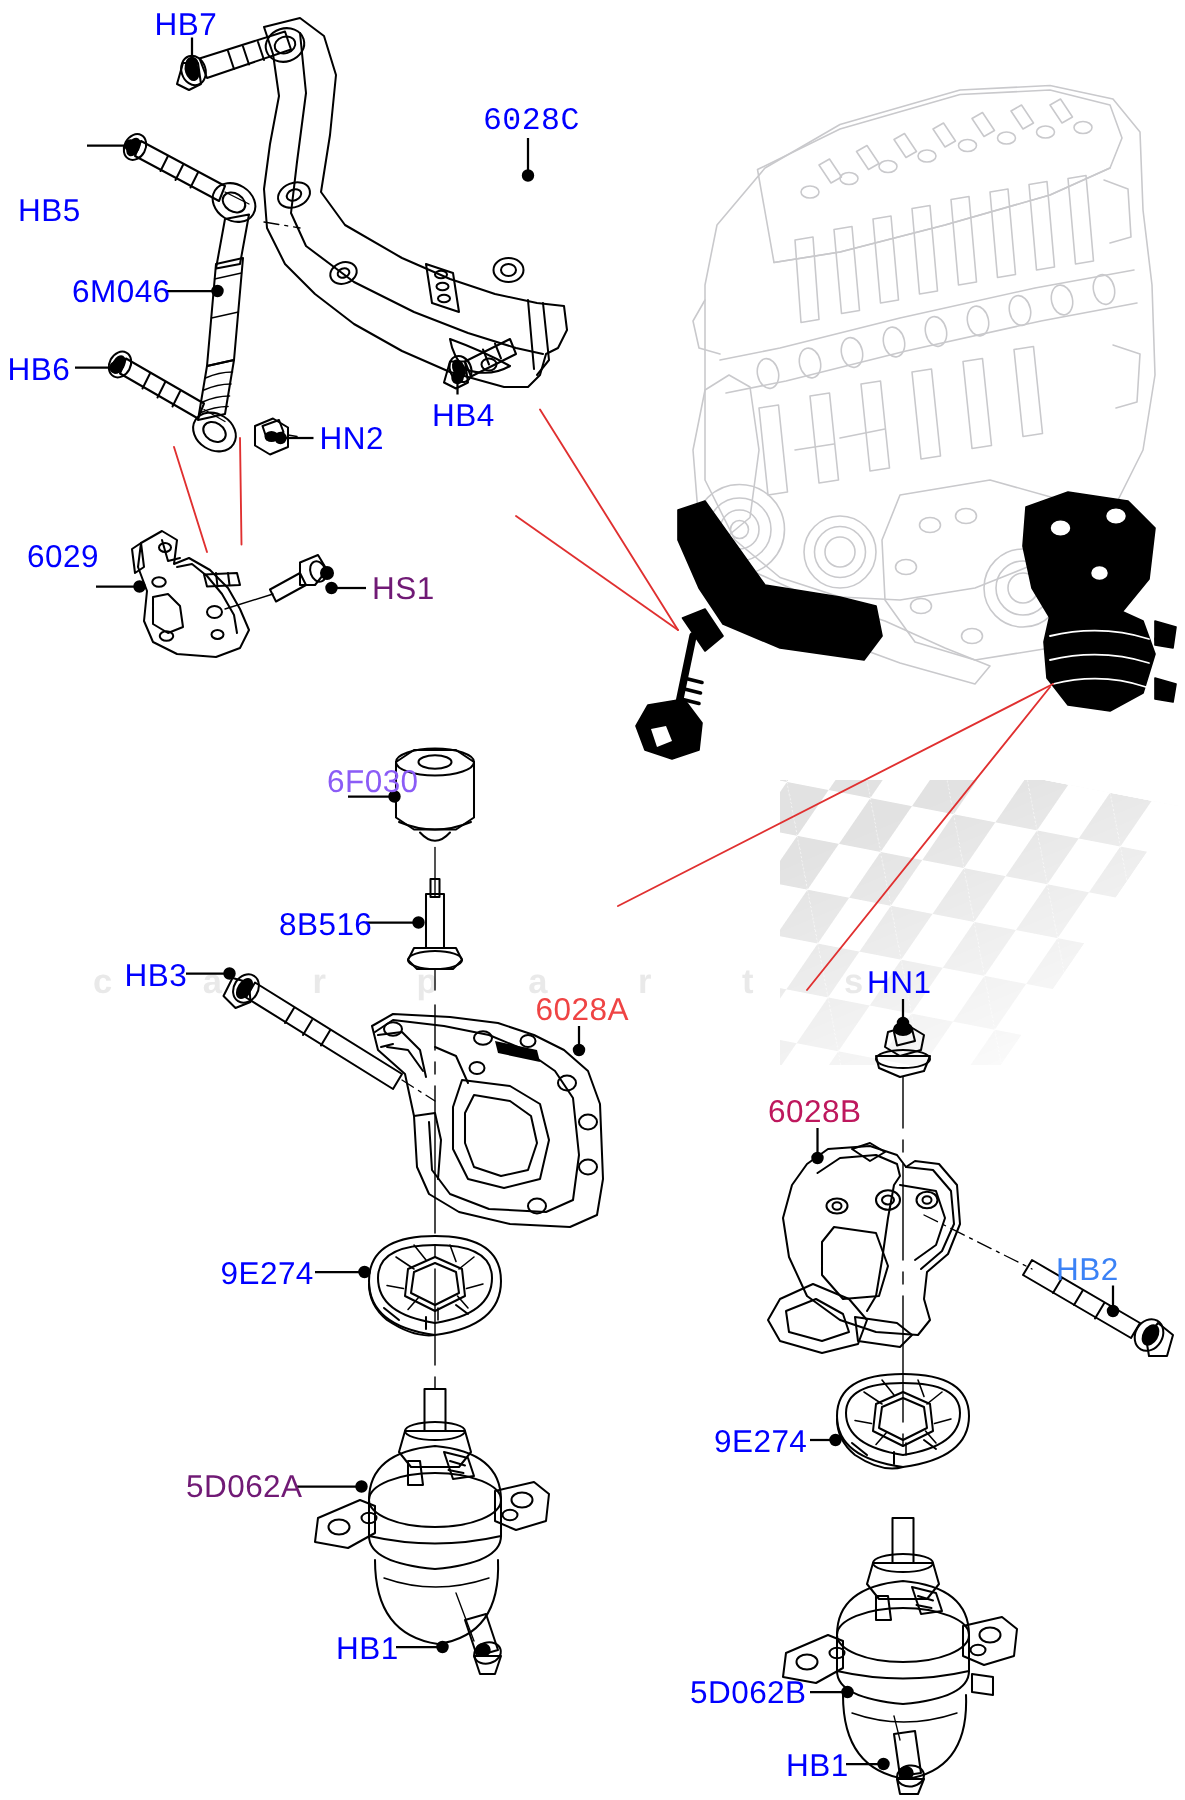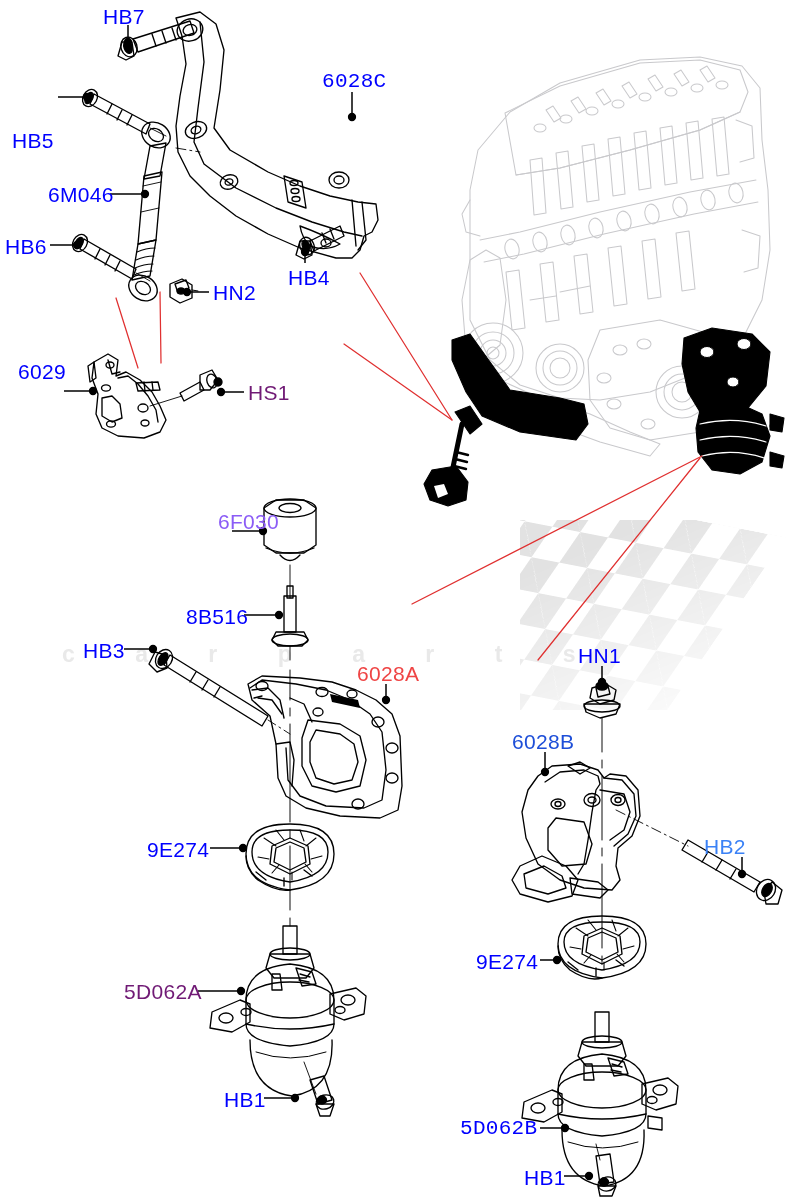--- a/index.html
+++ b/index.html
@@ -633,23 +633,23 @@
       <div class="lbl" style="left: 5px; top: 235px; color: rgb(0, 0, 255);">HB6</div>
       <div class="lbl" style="left: 288px; top: 266px; color: rgb(0, 0, 255);">HB4</div>
       <div class="lbl" style="left: 213px; top: 281px; color: rgb(0, 0, 255);">HN2</div>
       <div class="lbl" style="left: 18px; top: 360px; color: rgb(0, 0, 255);">6029</div>
       <div class="lbl" style="left: 248px; top: 381px; color: #701a75;">HS1</div>
       <div class="lbl" style="left: 174px; top: 510px; color: #8b5cf6; margin-left: 44px;">6F030</div>
       <div class="lbl" style="left: 186px; top: 605px; color: rgb(0, 0, 255);">8B516</div>
       <div class="lbl" style="left: 83px; top: 639px; color: rgb(0, 0, 255);">HB3</div>
       <div class="lbl" style="left: 357px; top: 662px; color: #ef4444;">6028A</div>
       <div class="lbl" style="left: 578px; top: 644px; color: rgb(0, 0, 255);">HN1</div>
-      <div class="lbl" style="left: 512px; top: 730px; color: #1d4ed8; text-align: center;">6028B</div>
+      <div class="lbl" style="left: 512px; top: 730px; color: #be185d; text-align: center;">6028B</div>
       <div class="lbl" style="left: 704px; top: 835px; color: #3b82f6;">HB2</div>
       <div class="lbl" style="left: 147px; top: 838px; color: rgb(0, 0, 255);">9E274</div>
       <div class="lbl" style="left: 476px; top: 950px; color: rgb(0, 0, 255);">9E274</div>
       <div class="lbl" style="left: 124px; top: 980px; color: #701a75;">5D062A</div>
       <div class="lbl" style="left: 224px; top: 1088px; color: rgb(0, 0, 255);">HB1</div>
-      <div class="lbl" style="left: 460px; top: 1117px; color: rgb(0, 0, 255); font-family: Liberation Mono, monospace;">5D062B</div>
+      <div class="lbl" style="left: 460px; top: 1117px; color: rgb(0, 0, 255);">5D062B</div>
       <div class="lbl" style="left: 524px; top: 1166px; color: rgb(0, 0, 255);">HB1</div>
     </div>
 
 </div>
 
 </body></html>

